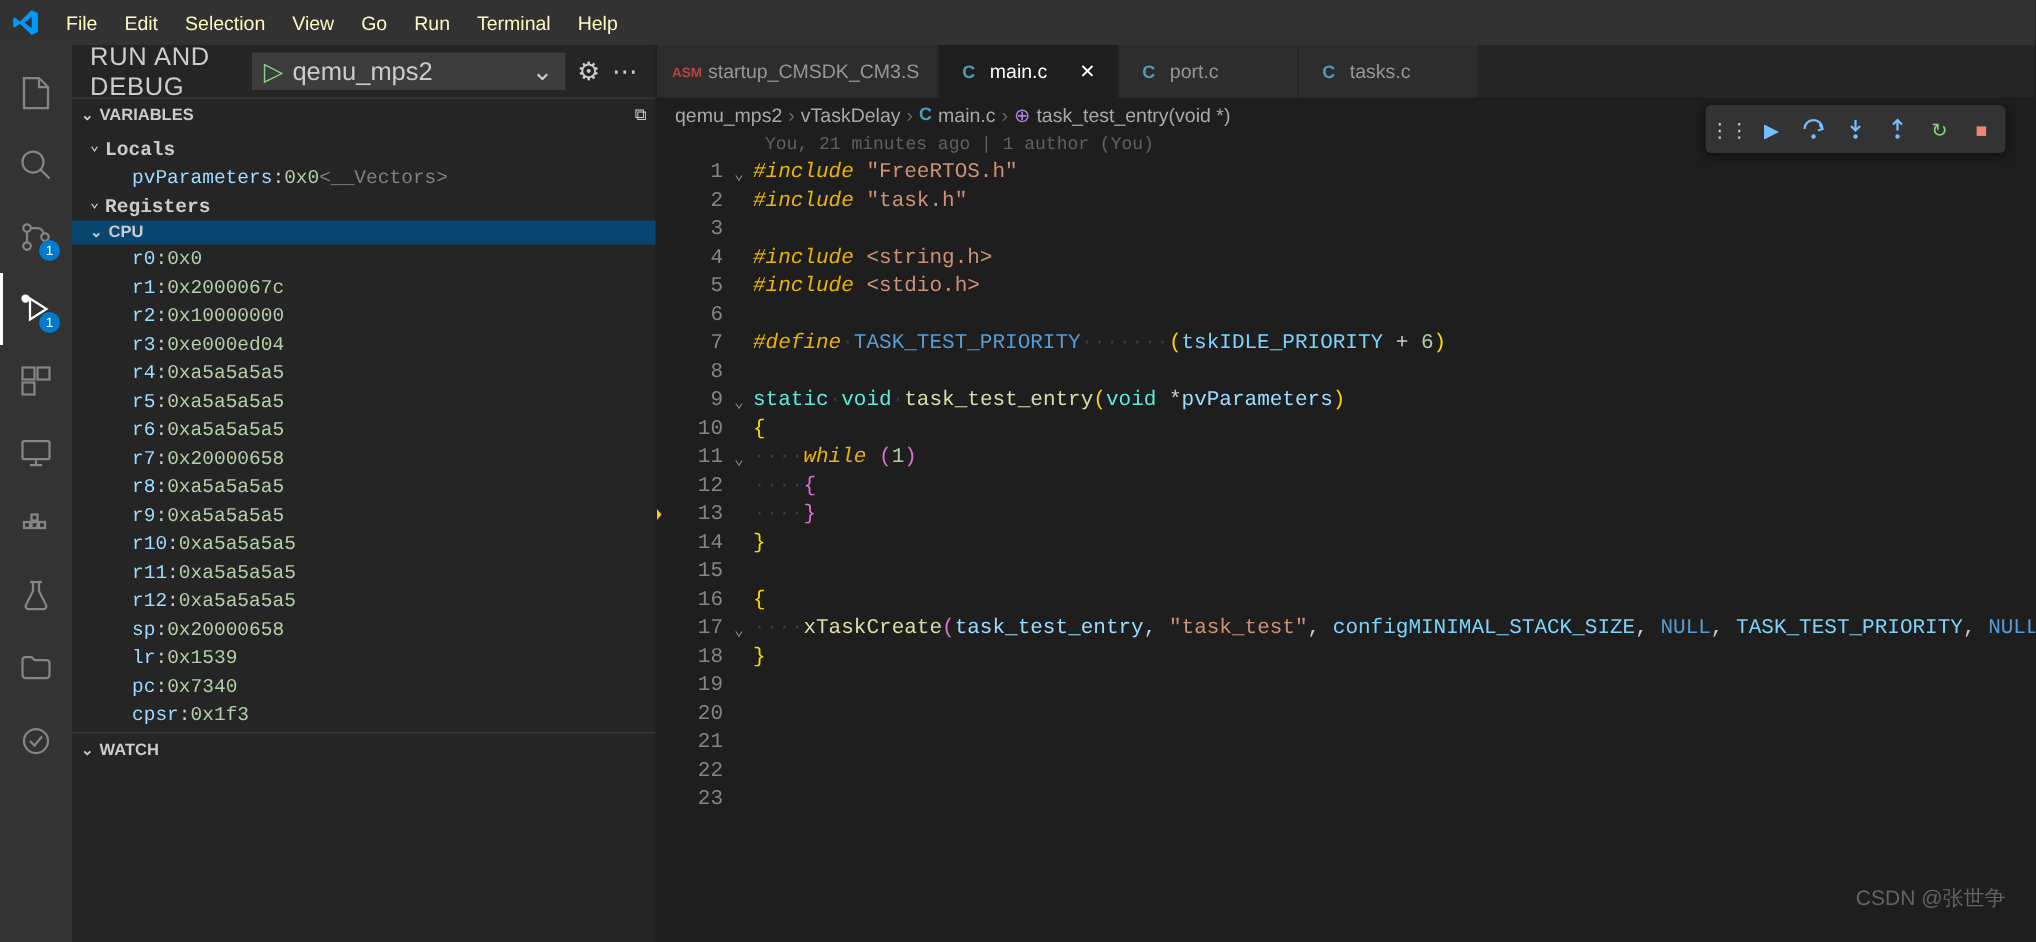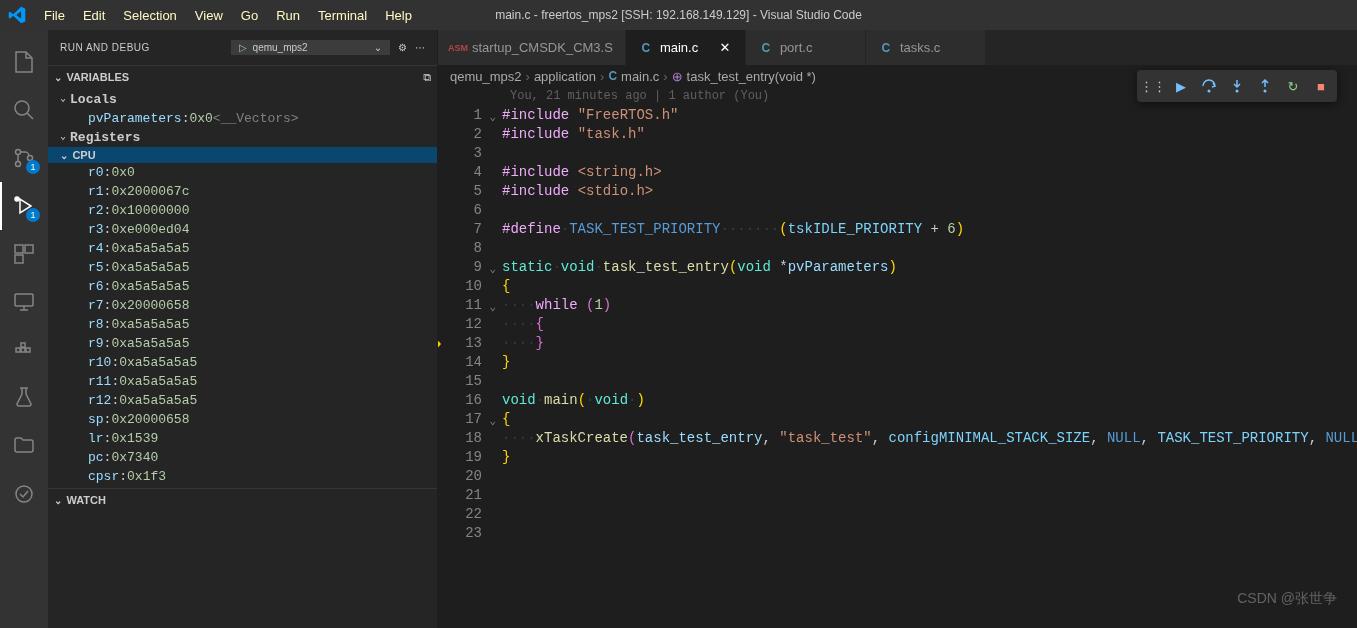--- a/index.html
+++ b/index.html
@@ -17,21 +17,21 @@
 
 
 .activitybar { width: 48px; background: #333333; display: flex; flex-direction: column; padding-top: 8px; }
 .activity-icon { width: 48px; height: 48px; display: flex; align-items: center; justify-content: center; color: #858585; cursor: pointer; position: relative; }
 .activity-icon.active { color: #ffffff; }
 .activity-icon.active::before { content: ''; position: absolute; left: 0; top: 0; bottom: 0; width: 2px; background: #ffffff; }
 .badge { position: absolute; bottom: 8px; right: 8px; background: #007acc; color: white; border-radius: 10px; min-width: 14px; height: 14px; font-size: 9px; display: flex; align-items: center; justify-content: center; padding: 0 3px; }
 
 
 .sidebar { width: 390px; background: #252526; display: flex; flex-direction: column; border-right: 1px solid #1e1e1e; }
-.sidebar-header { height: 35px; display: flex; align-items: center; justify-content: space-between; padding: 0 12px; font-size: 10px; color: #cccccc; }
+.sidebar-header { height: 35px; display: flex; align-items: center; justify-content: space-between; padding: 0 12px; font-size: 17px; color: #cccccc; }
 .sidebar-title { text-transform: uppercase; letter-spacing: 0.5px; }
 .debug-config { display: flex; align-items: center; gap: 8px; }
 .config-box { background: #3c3c3c; display: flex; align-items: center; padding: 2px 8px; gap: 6px; }
 .play-icon { color: #89d185; }
 
 
 .panel-section { border-top: 1px solid rgba(204,204,204,.1); }
 .panel-header { height: 22px; display: flex; align-items: center; padding: 0 6px; cursor: pointer; font-weight: bold; font-size: 11px; }
 .panel-header .chevron { margin-right: 4px; font-size: 10px; }
 .panel-content { padding: 2px 0; }
@@ -73,21 +73,21 @@
 .gutter { width: 64px; text-align: right; color: #858585; padding-right: 20px; user-select: none; position: relative; }
 .line-no { height: 19px; position: relative; }
 .line-no .fold { position: absolute; right: -14px; top: 2px; font-size: 11px; color: #858585; }
 .line-no .bp-arrow { position: absolute; left: -10px; top: 3px; }
 .code-lines { flex: 1; }
 .code-line { height: 19px; white-space: pre; }
 .code-line.hl { background: rgba(100,100,0,.35); }
 .blame { color: #606060; font-size: 12px; }
 
 
-.kw { color: #f0abfc; }
+.kw { color: #eab308; font-style: italic; }
 .type { color: #5eead4; }
 .func { color: #dcdcaa; }
 .str { color: #ce9178; }
 .num { color: #b5cea8; }
 .macro { color: #569cd6; }
 .paren { color: #da70d6; }
 .paren2 { color: #ffd700; }
 .paren3 { color: #179fff;}
 .ident { color: #9cdcfe; }
 .const { color: #7dd3fc; }
@@ -106,21 +106,20 @@
   <div class="menu">
     <div class="menu-item">File</div>
     <div class="menu-item">Edit</div>
     <div class="menu-item">Selection</div>
     <div class="menu-item">View</div>
     <div class="menu-item">Go</div>
     <div class="menu-item">Run</div>
     <div class="menu-item">Terminal</div>
     <div class="menu-item">Help</div>
   </div>
-  <div class="title-center">main.c - freertos_mps2 [SSH: 192.168.149.129] - Visual Studio Code</div>
 </div>
 
 <div class="main">
 
   <div class="activitybar">
     <div class="activity-icon">
         <svg width="24" height="24" viewBox="0 0 24 24" fill="none" stroke="currentColor" stroke-width="1.5">
           <path d="M14 2H4v20h16V8z"></path>
           <path d="M14 2v6h6"></path>
         </svg>
@@ -341,21 +340,21 @@
           <span>port.c</span>
         </div>
         <div class="tab">
           <span class="tab-icon c-icon">C</span>
           <span>tasks.c</span>
         </div>
       </div>
     <div class="breadcrumbs">
       <span>qemu_mps2</span>
         <span class="sep">›</span>
-      <span>application</span>
+      <span>vTaskDelay</span>
         <span class="sep">›</span>
       <span class="c-icon">C</span>
       <span>main.c</span>
         <span class="sep">›</span>
       <span style="color:#b180d7">⊕</span>
       <span>task_test_entry(void *)</span>
     </div>
     <div class="editor-content">
       <div style="width:64px"></div>
       <div class="author-line" style="position:absolute;left:64px;top:0">You, 21 minutes ago | 1 author (You)</div>
@@ -395,21 +394,20 @@
           <div class="code-line"></div>
           <div class="code-line"><span class="kw">#define</span><span class="ws">·</span><span class="macro">TASK_TEST_PRIORITY</span><span class="ws">·······</span><span class="paren2">(</span><span class="const">tskIDLE_PRIORITY</span> <span>+</span> <span class="num">6</span><span class="paren2">)</span></div>
           <div class="code-line"></div>
           <div class="code-line"><span class="type">static</span><span class="ws">·</span><span class="type">void</span><span class="ws">·</span><span class="func">task_test_entry</span><span class="paren2">(</span><span class="type">void</span> <span>*</span><span class="ident">pvParameters</span><span class="paren2">)</span></div>
           <div class="code-line"><span class="paren2">{</span></div>
           <div class="code-line"><span class="ws">····</span><span class="kw">while</span> <span class="paren">(</span><span class="num">1</span><span class="paren">)</span></div>
           <div class="code-line"><span class="ws">····</span><span class="paren">{</span></div>
           <div class="code-line"><span class="ws">····</span><span class="paren">}</span></div>
           <div class="code-line"><span class="paren2">}</span></div>
           <div class="code-line"></div>
-          <div class="code-line"><span class="type">void</span><span class="ws">·</span><span class="func">main</span><span class="paren2">(</span><span class="ws">·</span><span class="type">void</span><span class="ws">·</span><span class="paren2">)</span></div>
           <div class="code-line"><span class="paren2">{</span></div>
           <div class="code-line"><span class="ws">····</span><span class="func">xTaskCreate</span><span class="paren">(</span><span class="ident">task_test_entry</span>, <span class="str">"task_test"</span>, <span class="const">configMINIMAL_STACK_SIZE</span>, <span class="macro">NULL</span>, <span class="const">TASK_TEST_PRIORITY</span>, <span class="macro">NULL</span>;</div>
           <div class="code-line"><span class="paren2">}</span></div>
           <div class="code-line"></div>
         </div>
     </div>
   </div>
 </div>
 
 <div class="debug-toolbar">

